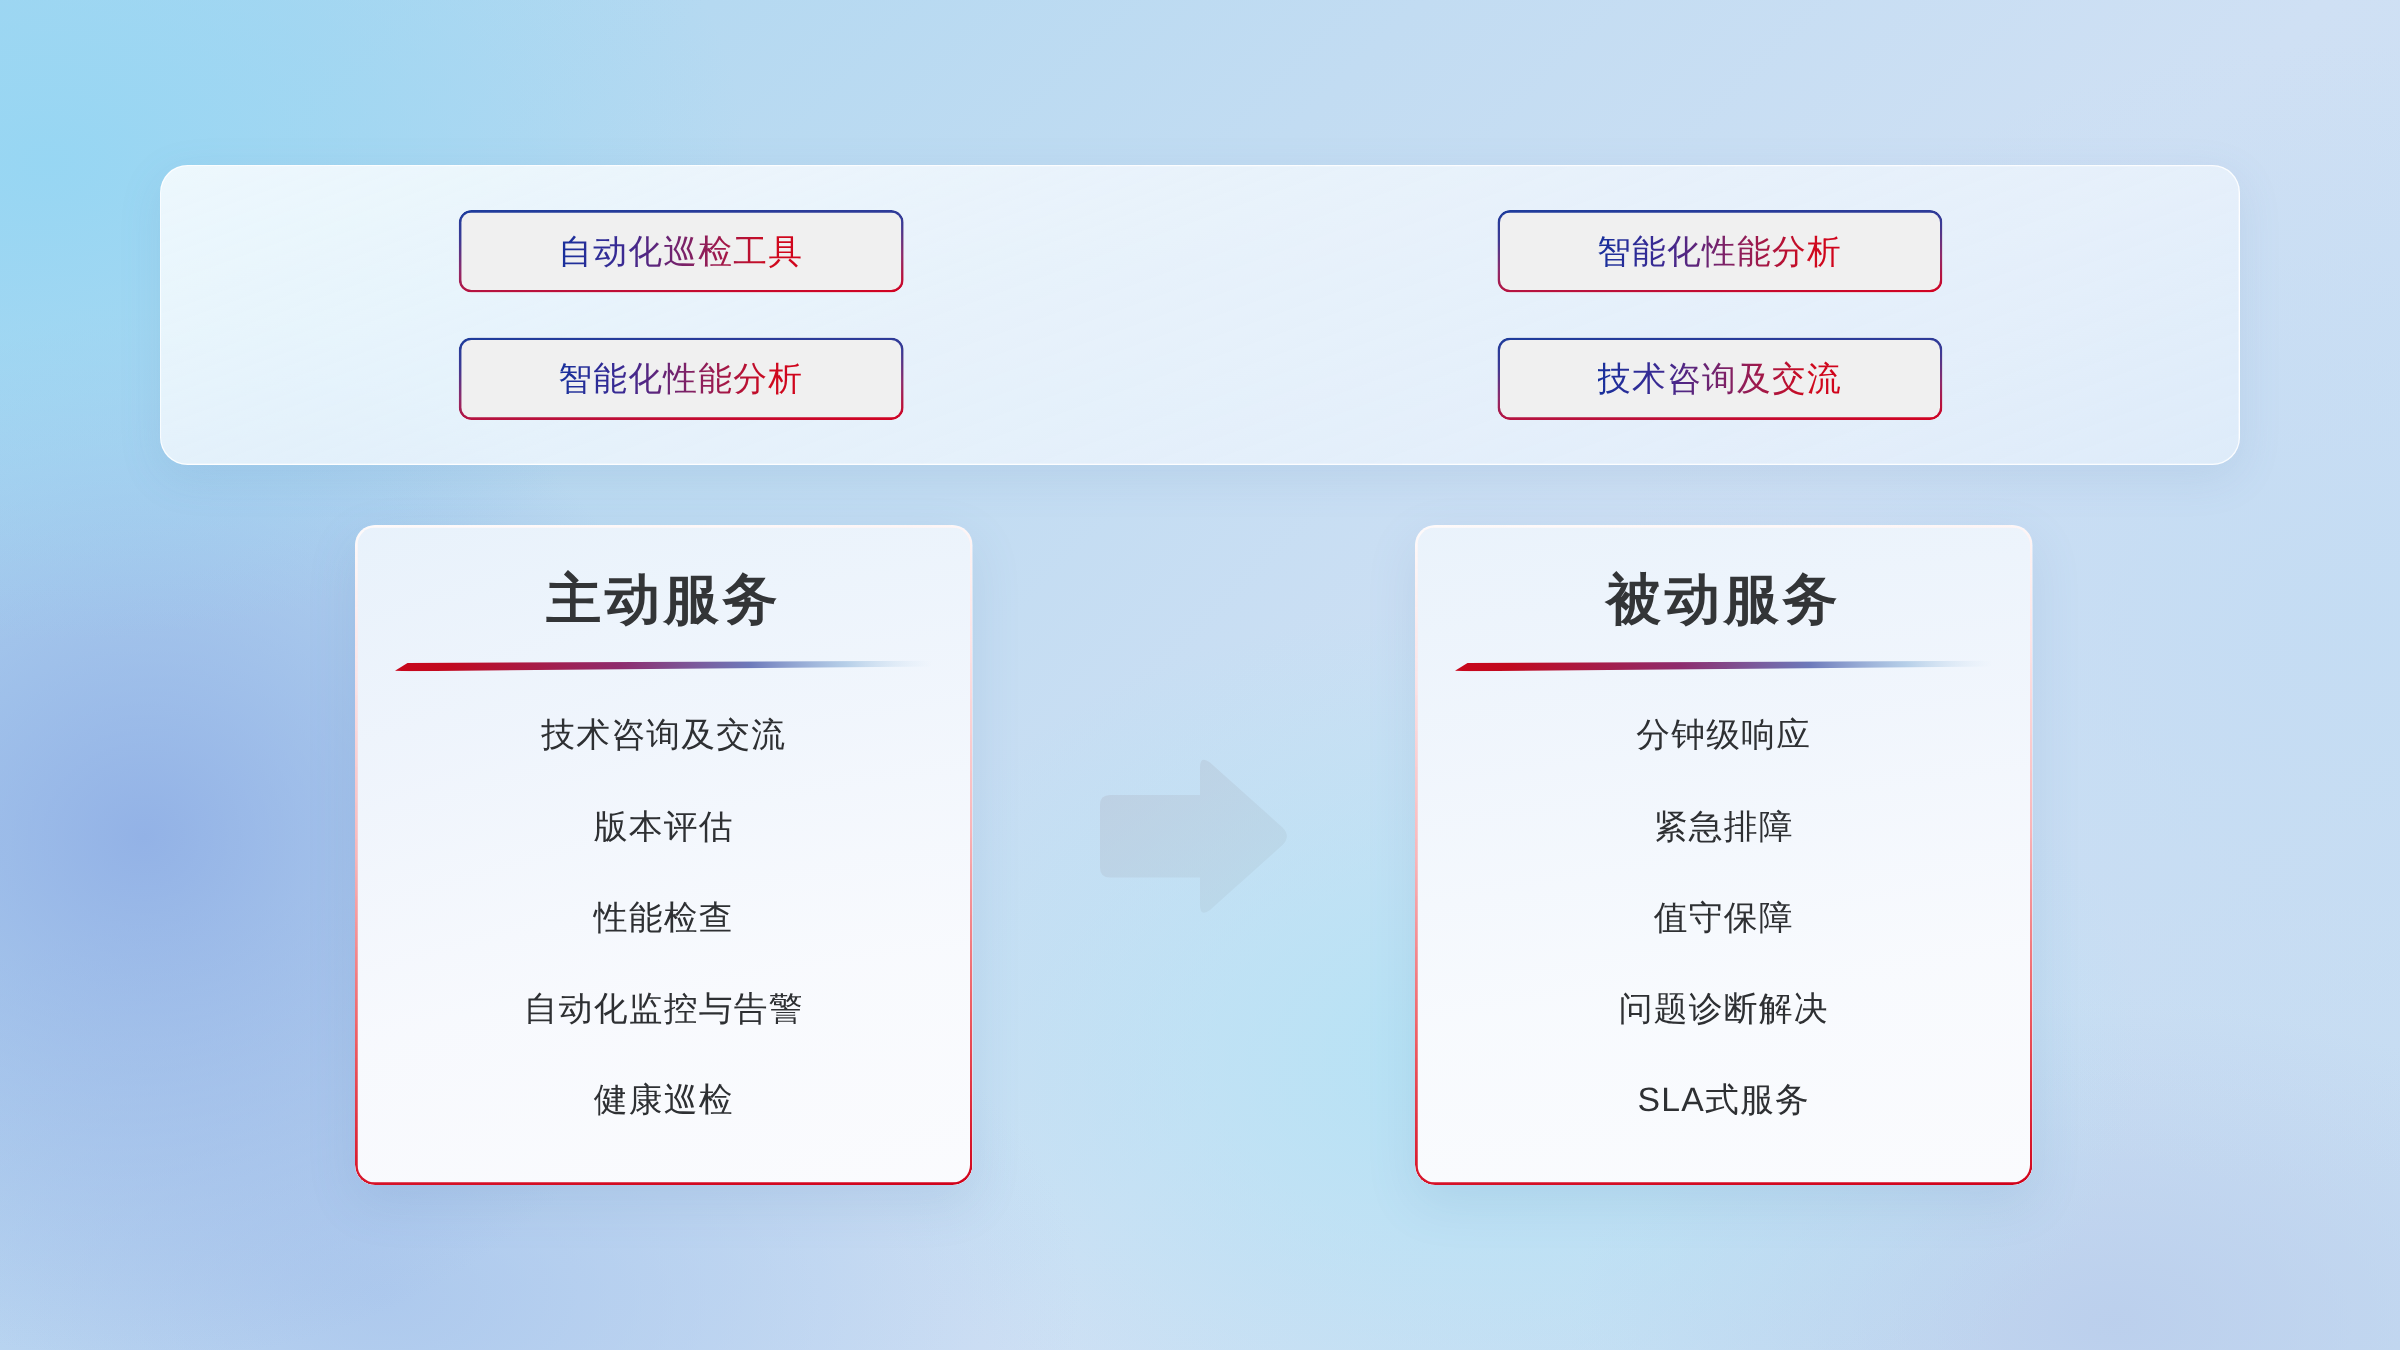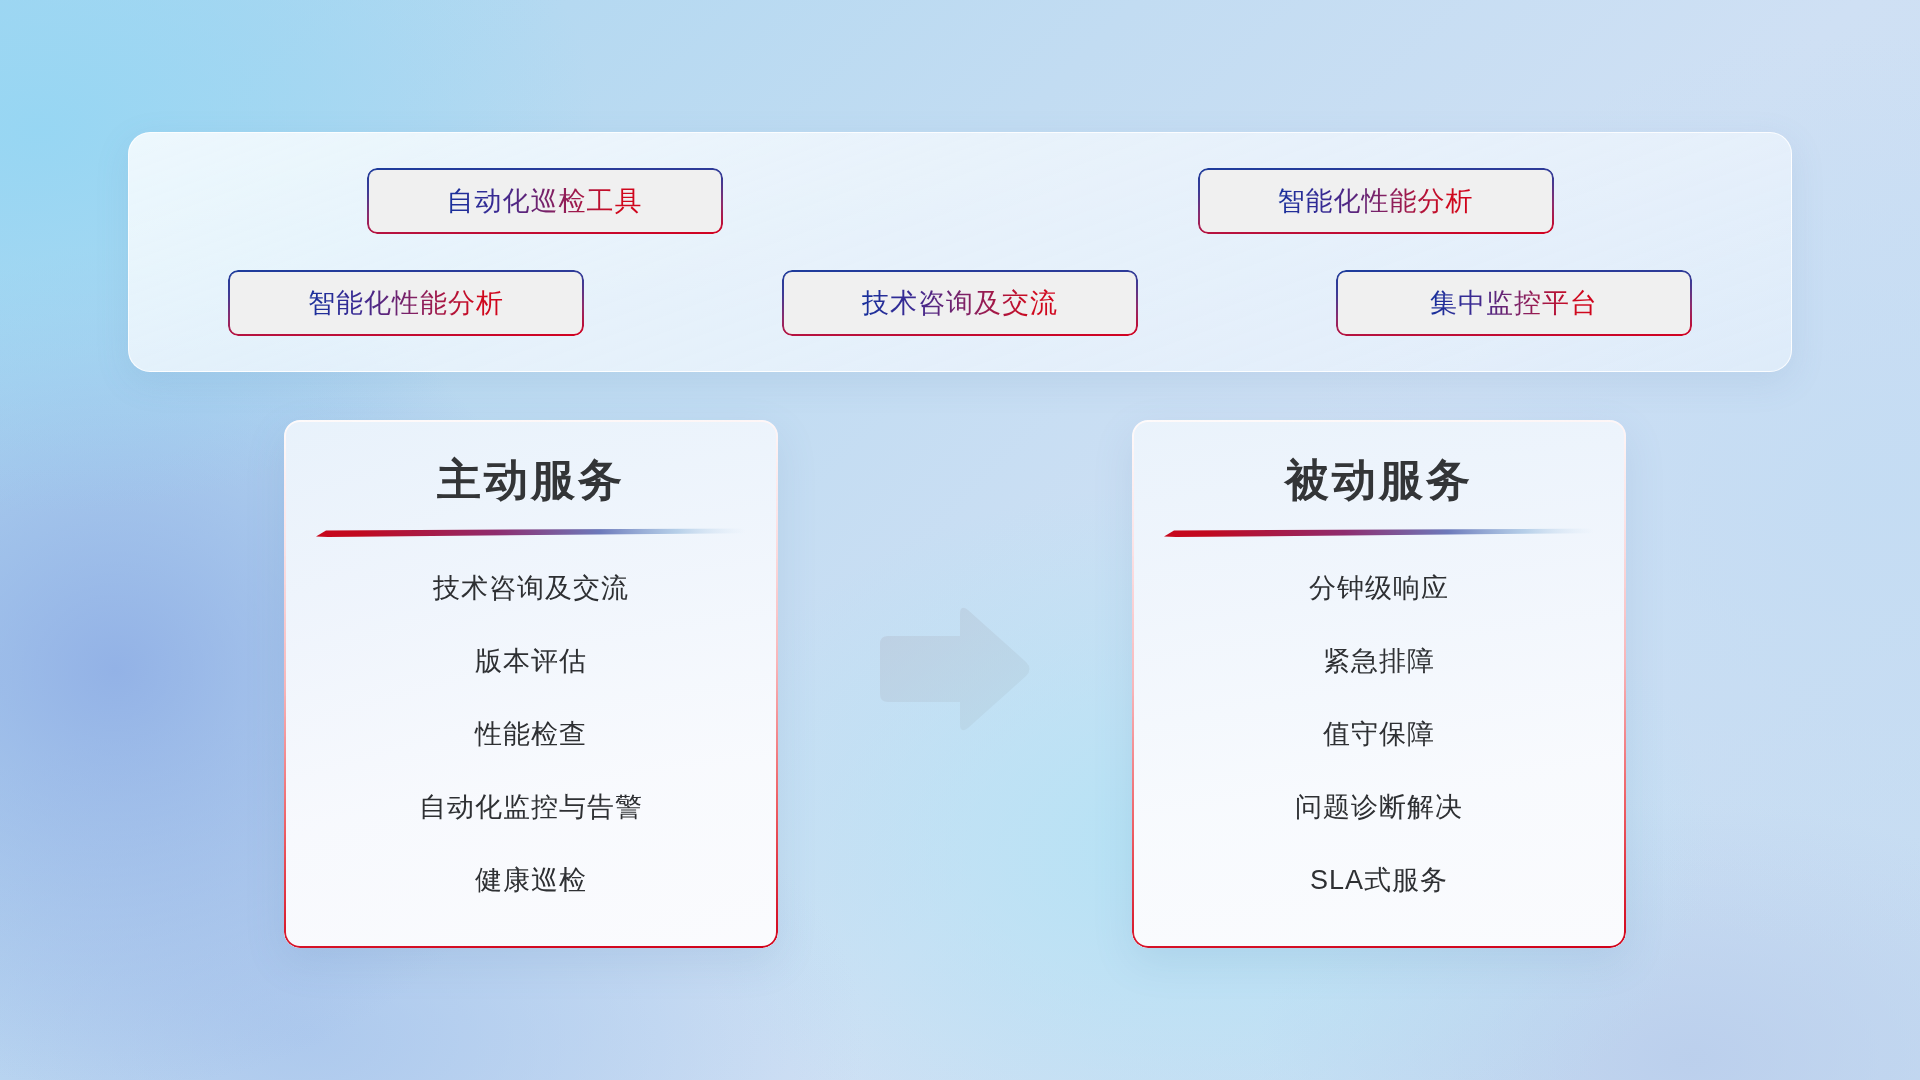--- a/index.html
+++ b/index.html
@@ -120,25 +120,20 @@
 
     <div class="tag-row">
       <div class="tag-slot">
         <div class="tag">
           <span class="tag-label">智能化性能分析</span>
         </div>
       </div>
       <div class="tag-slot">
         <div class="tag">
           <span class="tag-label">技术咨询及交流</span>
-        </div>
-      </div>
-      <div class="tag-slot">
-        <div class="tag">
-          <span class="tag-label">集中监控平台</span>
         </div>
       </div>
     </div>
 
   </div>
 
   <div class="card" id="cardLeft">
     <div class="card-inner">
       <div class="card-title">主动服务</div>
 

